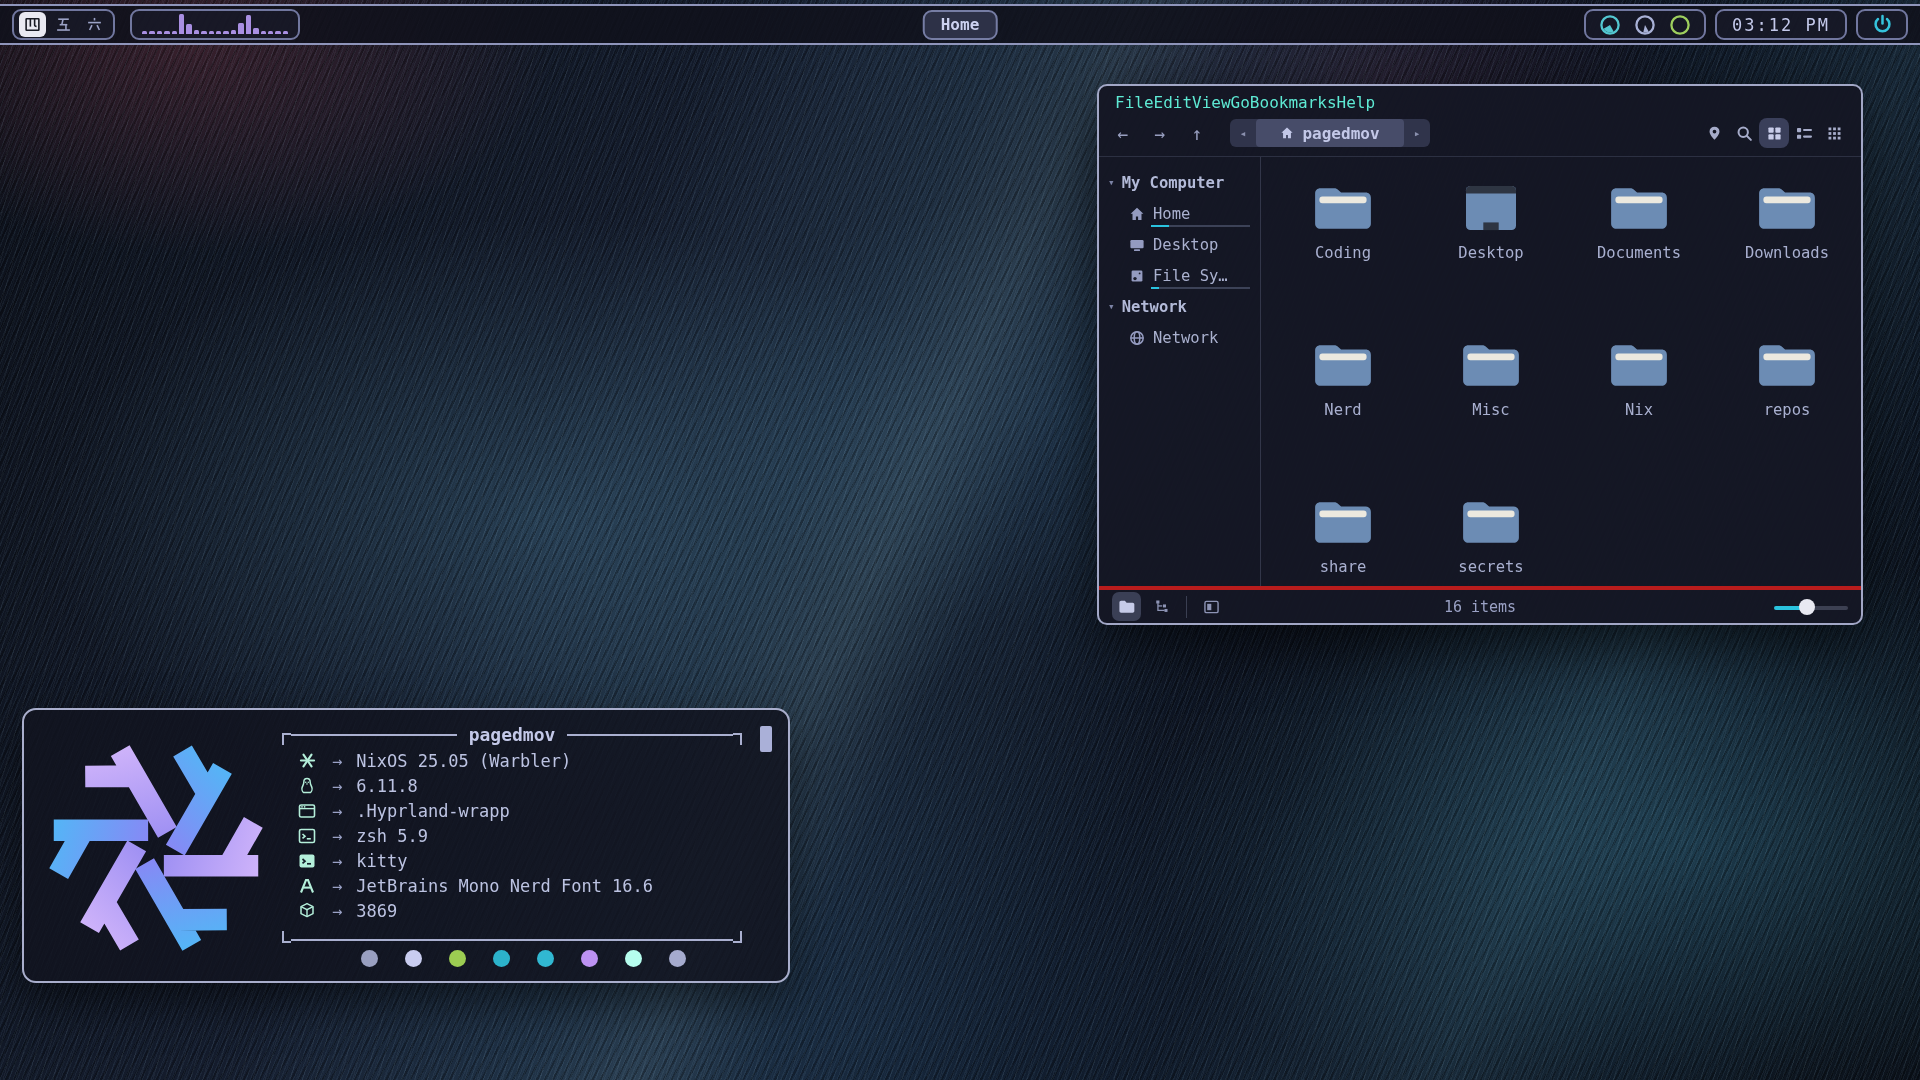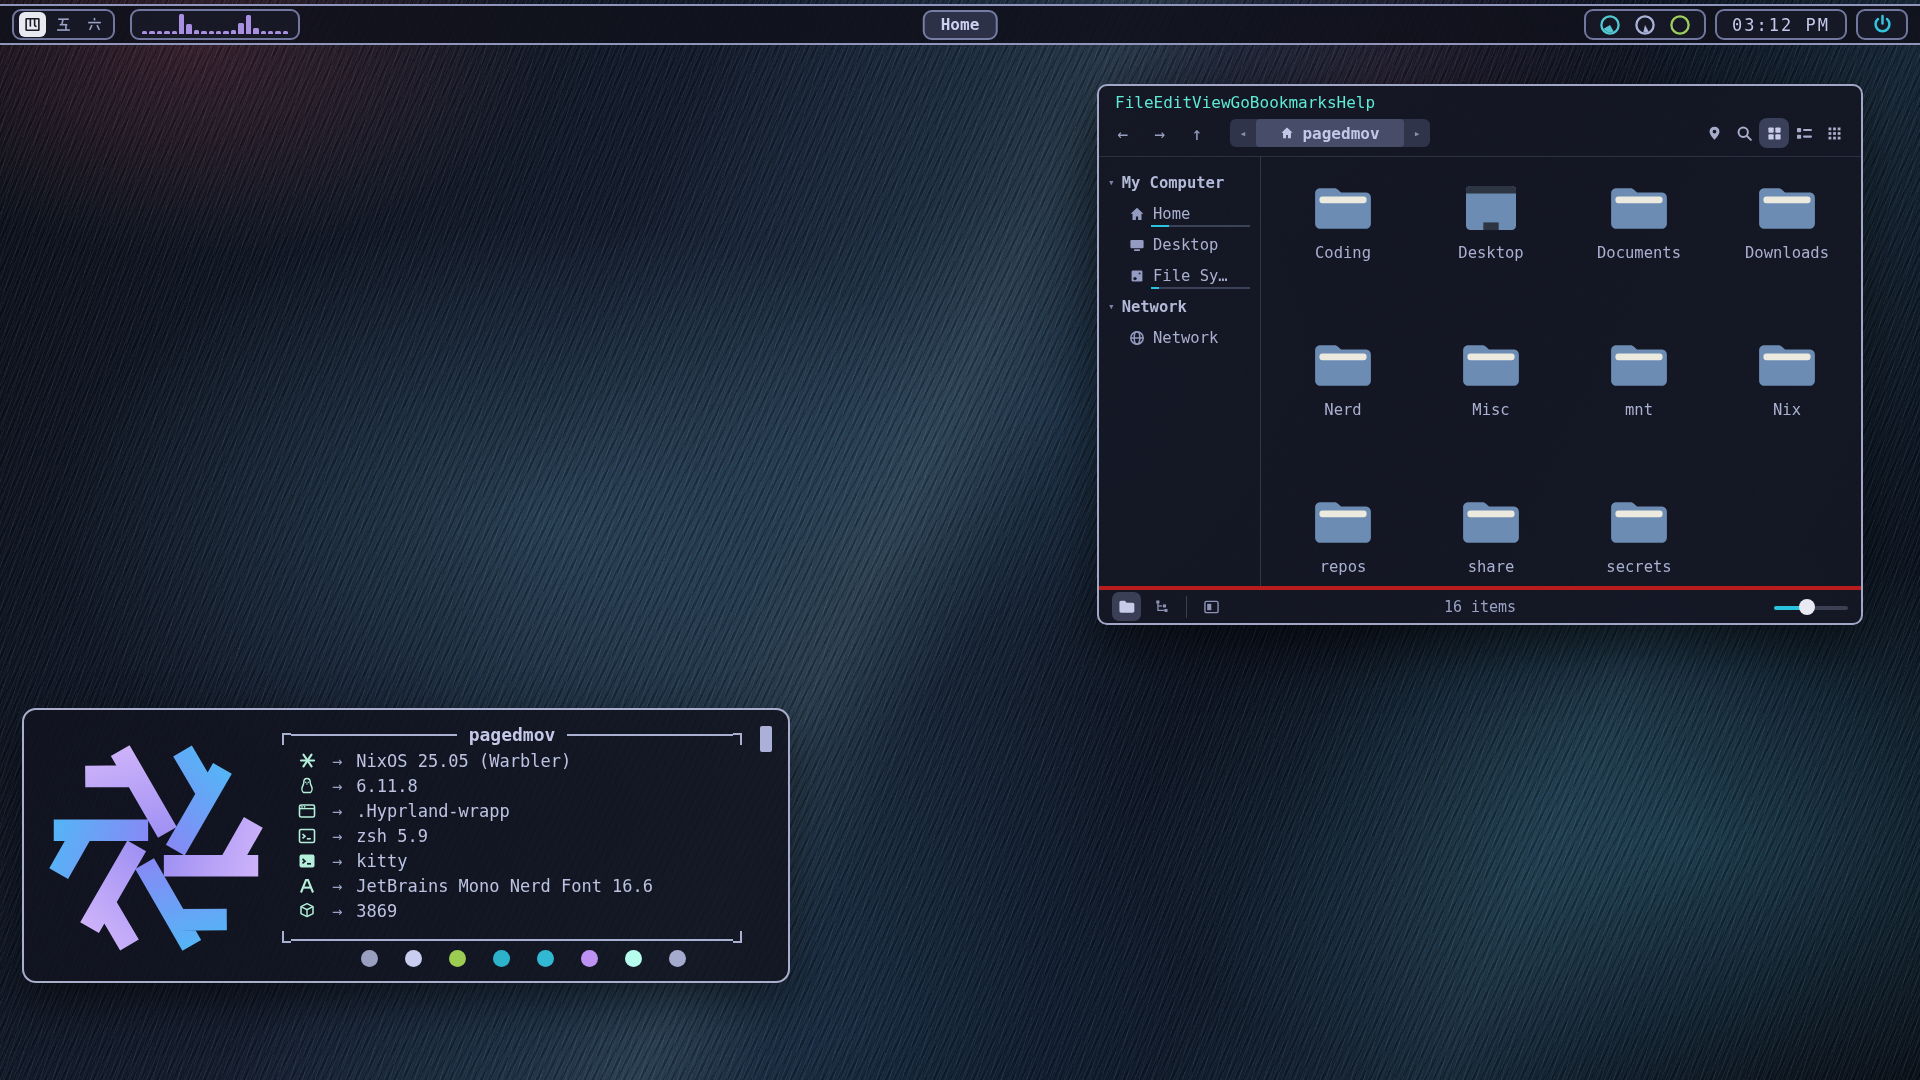--- a/index.html
+++ b/index.html
@@ -397,29 +397,20 @@
             </div>
             <div class="flabel">Misc</div>
           </div>
           <div class="fitem">
             <div class="ficon">
               <svg width="62" height="50" viewBox="0 0 64 52">
                 <path d="M3 11c0-3.3 2.2-5.5 5.5-5.5h14.2c2 0 3.2.6 4.4 1.9L30 10h25.5C58.8 10 61 12.2 61 15.5V42c0 3.3-2.2 5.5-5.5 5.5h-47C5.2 47.5 3 45.3 3 42z" fill="#6c8cb4"></path>
                 <rect x="7.5" y="14" width="49" height="7" rx="3" fill="#ece9df"></rect>
               </svg>
             </div>
-            <div class="flabel">mnt</div>
-          </div>
-          <div class="fitem">
-            <div class="ficon">
-              <svg width="62" height="50" viewBox="0 0 64 52">
-                <path d="M3 11c0-3.3 2.2-5.5 5.5-5.5h14.2c2 0 3.2.6 4.4 1.9L30 10h25.5C58.8 10 61 12.2 61 15.5V42c0 3.3-2.2 5.5-5.5 5.5h-47C5.2 47.5 3 45.3 3 42z" fill="#6c8cb4"></path>
-                <rect x="7.5" y="14" width="49" height="7" rx="3" fill="#ece9df"></rect>
-              </svg>
-            </div>
             <div class="flabel">Nix</div>
           </div>
           <div class="fitem">
             <div class="ficon">
               <svg width="62" height="50" viewBox="0 0 64 52">
                 <path d="M3 11c0-3.3 2.2-5.5 5.5-5.5h14.2c2 0 3.2.6 4.4 1.9L30 10h25.5C58.8 10 61 12.2 61 15.5V42c0 3.3-2.2 5.5-5.5 5.5h-47C5.2 47.5 3 45.3 3 42z" fill="#6c8cb4"></path>
                 <rect x="7.5" y="14" width="49" height="7" rx="3" fill="#ece9df"></rect>
               </svg>
             </div>
             <div class="flabel">repos</div>

